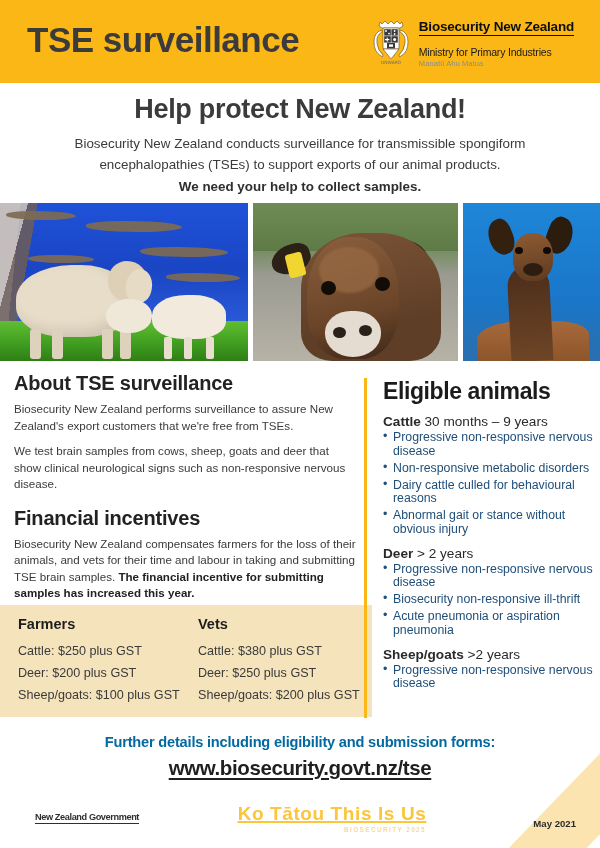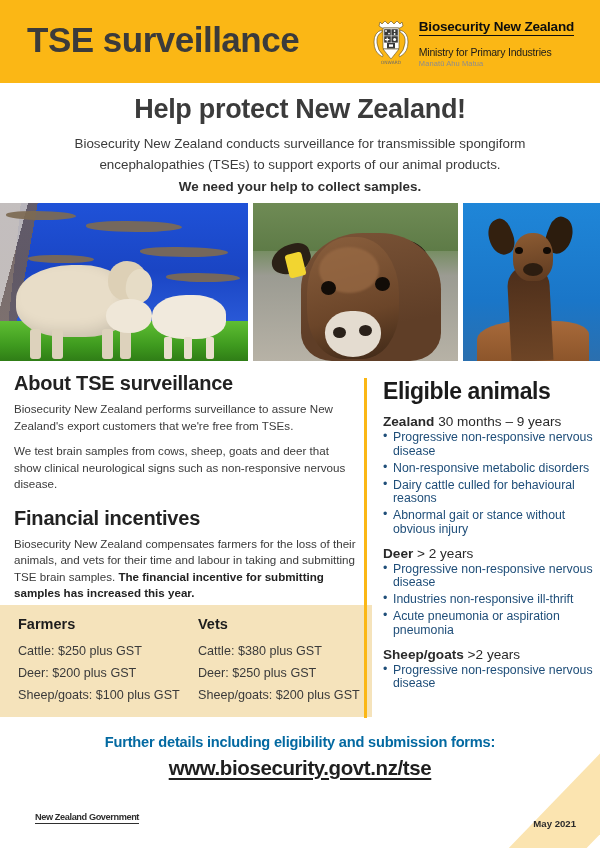--- a/index.html
+++ b/index.html
@@ -411,44 +411,48 @@
       <div class="inc-h">Vets</div>
       <div class="inc-row">Cattle: $380 plus GST</div>
       <div class="inc-row">Deer: $250 plus GST</div>
       <div class="inc-row">Sheep/goats: $200 plus GST</div>
     </div>
   </div>
 
   <div class="col-right">
     <div class="h1-right">Eligible animals</div>
 
-    <div class="animal-head"><b>Zealand</b><span> 30 months – 9 years</span></div>
+    <div class="animal-head"><b>Cattle</b><span> 30 months – 9 years</span></div>
     <ul class="signs">
       <li>Progressive non-responsive nervous disease</li>
       <li>Non-responsive metabolic disorders</li>
       <li>Dairy cattle culled for behavioural reasons</li>
       <li>Abnormal gait or stance without obvious injury</li>
     </ul>
 
     <div class="animal-head"><b>Deer</b><span> &gt; 2 years</span></div>
     <ul class="signs">
       <li>Progressive non-responsive nervous disease</li>
-      <li>Industries non-responsive ill-thrift</li>
+      <li>Biosecurity non-responsive ill-thrift</li>
       <li>Acute pneumonia or aspiration pneumonia</li>
     </ul>
 
     <div class="animal-head"><b>Sheep/goats</b><span>  &gt;2 years</span></div>
     <ul class="signs">
       <li>Progressive non-responsive nervous disease</li>
     </ul>
   </div>
 
   <div class="footer-cta">
     <div class="cta-line1">Further details including eligibility and submission forms:</div>
     <div class="cta-url">www.biosecurity.govt.nz/tse</div>
   </div>
 
   <div class="nzgov">New Zealand Government</div>
 
+  <div class="kotatou">
+    <div class="kt-main">Ko Tātou  This Is Us</div>
+    <div class="kt-sub">BIOSECURITY 2025</div>
+  </div>
 
   <div class="date">May 2021</div>
 
 </div>
 
 </body></html>

